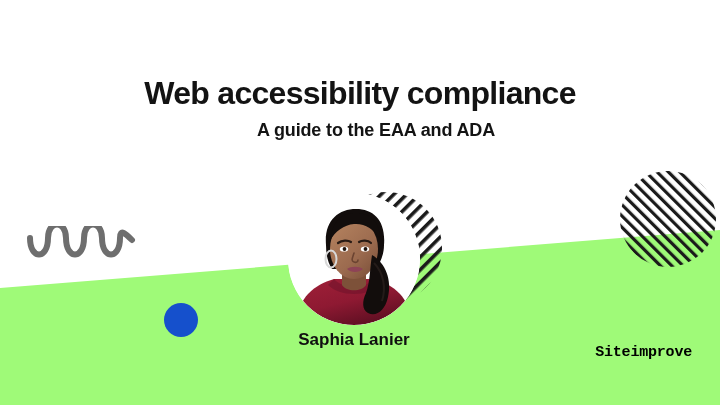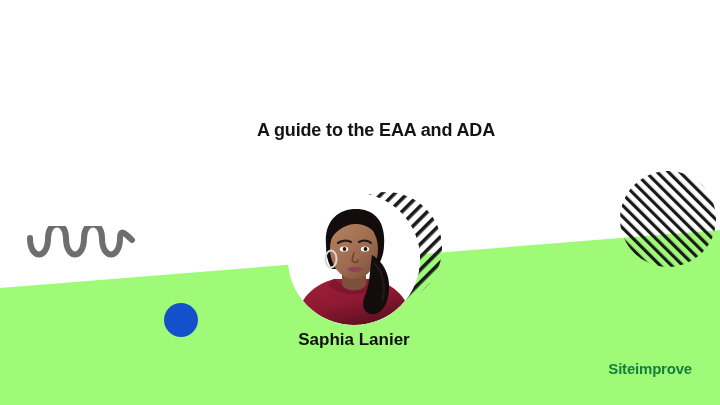--- a/index.html
+++ b/index.html
@@ -120,26 +120,27 @@
     width: 252px;
     text-align: center;
     font-size: 17px;
     font-weight: 700;
     color: #101010;
     z-index: 6;
   }
   .brand-logo {
     position: absolute;
     right: 28px;
-    top: 360px;
+    top: 344px;
     font-size: 15px;
     font-weight: 700;
     letter-spacing: -0.2px;
-    color: #15803d;
-    z-index: 6;
+    color: #000000;
+    z-index: 6;
+    font-family: Liberation Mono, monospace;
   }
 </style>
 </head>
 <body>
 
 <div id="slide">
 
   <svg class="green-band" viewBox="0 0 720 405" preserveAspectRatio="none" aria-hidden="true">
     <polygon points="0,288 720,230 720,405 0,405" fill="#9FFA78"></polygon>
   </svg>
@@ -227,17 +228,18 @@
 
         <ellipse cx="43" cy="66" rx="5.5" ry="8.5" fill="none" stroke="#D8D8D8" stroke-width="2"></ellipse>
 
         <path d="M84,62 C98,70 104,88 100,104 C97,118 88,124 80,120
                  C74,117 74,108 78,100 C82,90 82,74 84,62 Z" fill="#120D0C"></path>
         <path d="M86,70 C96,80 98,96 94,108" stroke="#2C2220" stroke-width="2" fill="none" opacity="0.7"></path>
       </g>
     </svg>
   </div>
 
+  <div class="title">Web accessibility compliance</div>
   <div class="subtitle">A guide to the EAA and ADA</div>
   <div class="speaker-name">Saphia Lanier</div>
   <div class="brand-logo">Siteimprove</div>
 
 </div>
 
 </body></html>

